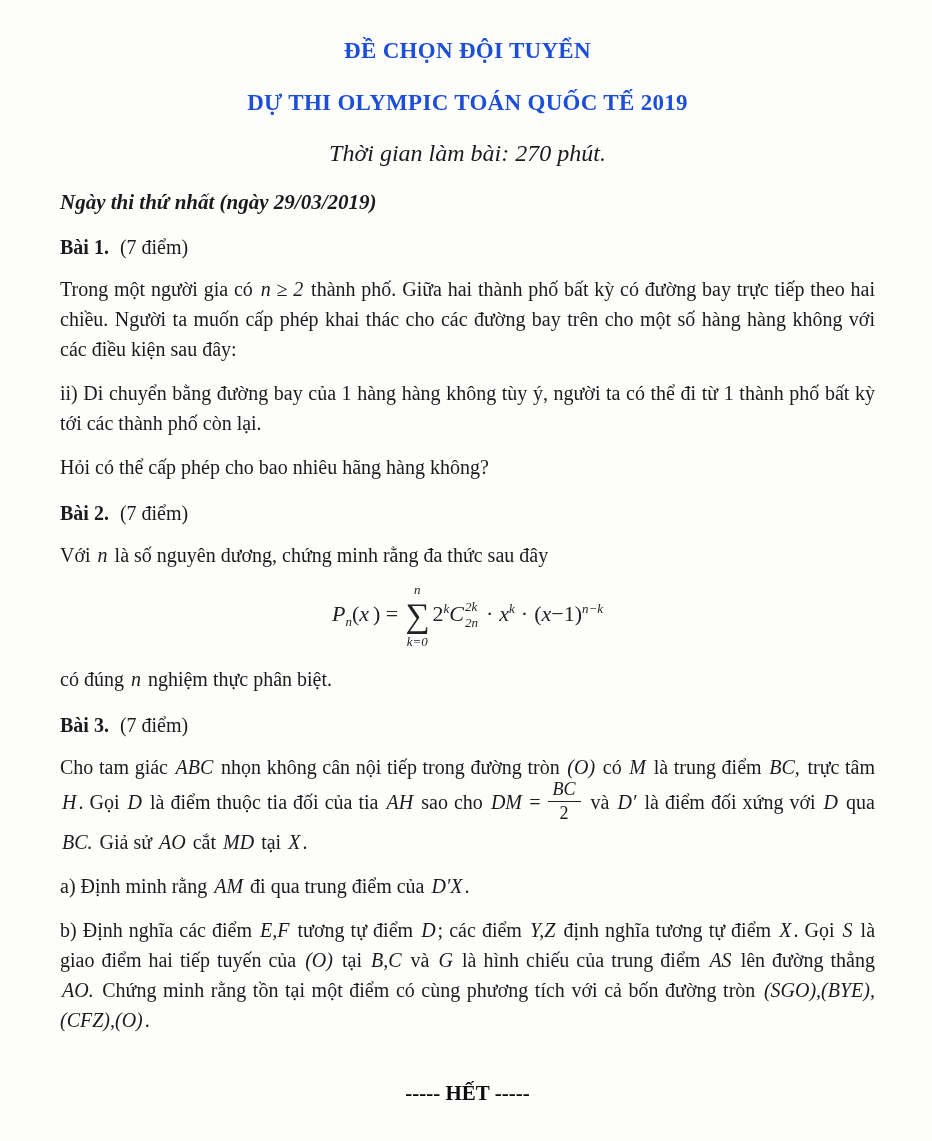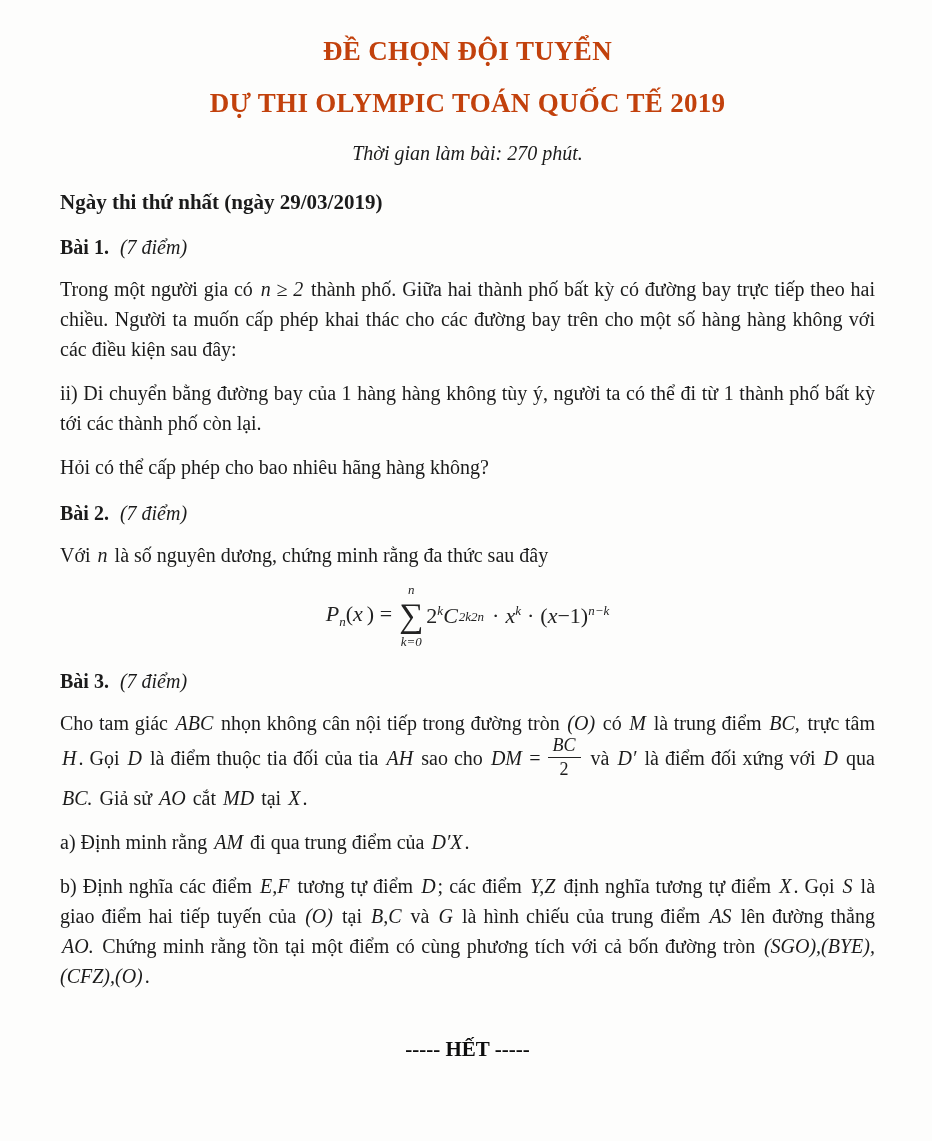--- a/index.html
+++ b/index.html
@@ -10,47 +10,48 @@
     background: #fdfdfc;
     padding: 28px 57px 20px 60px;
     font-family: "Liberation Serif", serif;
     font-size: 20px;
     color: #1b1b1b;
     overflow: hidden;
   }
   .title {
     text-align: center;
     font-weight: bold;
-    font-size: 27px;
+    font-size: 23px;
     line-height: 34px;
-    color: #c2410c;
+    color: #1d4ed8;
     margin: 6px 0 0 0;
     letter-spacing: 0.3px;
   }
   .title.second { margin-top: 18px; }
   .duration {
     text-align: center;
     font-style: italic;
-    font-size: 20px;
+    font-size: 24px;
     line-height: 26px;
     margin: 20px 0 0 0;
   }
   .day-heading {
     font-weight: bold;
+    font-style: italic;
     font-size: 21px;
     line-height: 28px;
     margin: 22px 0 0 0;
   }
   .prob-head {
     margin: 18px 0 0 0;
     font-size: 20px;
     line-height: 26px;
   }
   .prob-head .plabel { font-weight: bold; }
-  .prob-head .ppoints { font-style: italic; margin-left: 6px; }
+  .prob-head .ppoints { margin-left: 6px; }
   .para {
     margin: 14px 0 0 0;
     line-height: 30px;
     text-align: justify;
   }
   .para.noj { text-align: left; }
   .mseg { font-style: italic; padding: 0 2px; }
   .tseg { font-style: normal; }
   .ifrac {
     display: inline-flex;
@@ -83,22 +84,22 @@
     display: inline-flex;
     flex-direction: column;
     align-items: center;
     margin: 0 3px;
     line-height: 1;
   }
   .sigma .lim { font-size: 13px; font-style: italic; line-height: 1.25; }
   .sigma .sym { font-size: 34px; line-height: 1.05; font-style: normal; }
   .supsub {
     display: inline-flex;
-    flex-direction: row;
-    align-items: flex-end;
+    flex-direction: column;
+    align-items: flex-start;
     font-size: 13px;
     font-style: italic;
     line-height: 1.25;
     vertical-align: middle;
     margin: 0 2px 0 1px;
     position: relative;
     top: -1px;
   }
   .mdot { margin: 0 6px; font-style: normal; }
   .footer {
@@ -139,20 +140,21 @@
       <span class="lim">n</span>
       <span class="sym">∑</span>
       <span class="lim">k=0</span>
     </span>
     <span class="frun"><span class="fr">2</span><span class="sup">k</span><span class="fx">C</span><span class="supsub">
           <span>2k</span>
           <span>2n</span>
         </span><span class="mdot">·</span><span class="fx">x</span><span class="sup">k</span><span class="mdot">·</span><span class="fr">(</span><span class="fx">x</span><span class="fr">−1)</span><span class="sup">n−k</span></span>
   </div>
 
+  <div class="para noj"><span class="tseg">có đúng </span><span class="mseg">n</span><span class="tseg"> nghiệm thực phân biệt.</span></div>
 
   <div class="prob-head">
     <span class="plabel">Bài 3.</span>
     <span class="ppoints">(7 điểm)</span>
   </div>
   <div class="para"><span class="tseg">Cho tam giác </span><span class="mseg">ABC</span><span class="tseg"> nhọn không cân nội tiếp trong đường tròn </span><span class="mseg">(O)</span><span class="tseg"> có </span><span class="mseg">M</span><span class="tseg"> là trung điểm </span><span class="mseg">BC,</span><span class="tseg"> trực tâm </span><span class="mseg">H</span><span class="tseg">. Gọi </span><span class="mseg">D</span><span class="tseg"> là điểm thuộc tia đối của tia </span><span class="mseg">AH</span><span class="tseg"> sao cho </span><span class="mseg">DM =</span><span class="ifrac">
         <span class="num">BC</span>
         <span class="den">2</span>
       </span><span class="tseg"> và </span><span class="mseg">D′</span><span class="tseg"> là điểm đối xứng với </span><span class="mseg">D</span><span class="tseg"> qua </span><span class="mseg">BC.</span><span class="tseg"> Giả sử </span><span class="mseg">AO</span><span class="tseg"> cắt </span><span class="mseg">MD</span><span class="tseg"> tại </span><span class="mseg">X</span><span class="tseg">.</span></div>
   <div class="para noj"><span class="tseg">a) Định minh rằng </span><span class="mseg">AM</span><span class="tseg"> đi qua trung điểm của </span><span class="mseg">D′X</span><span class="tseg">.</span></div>

